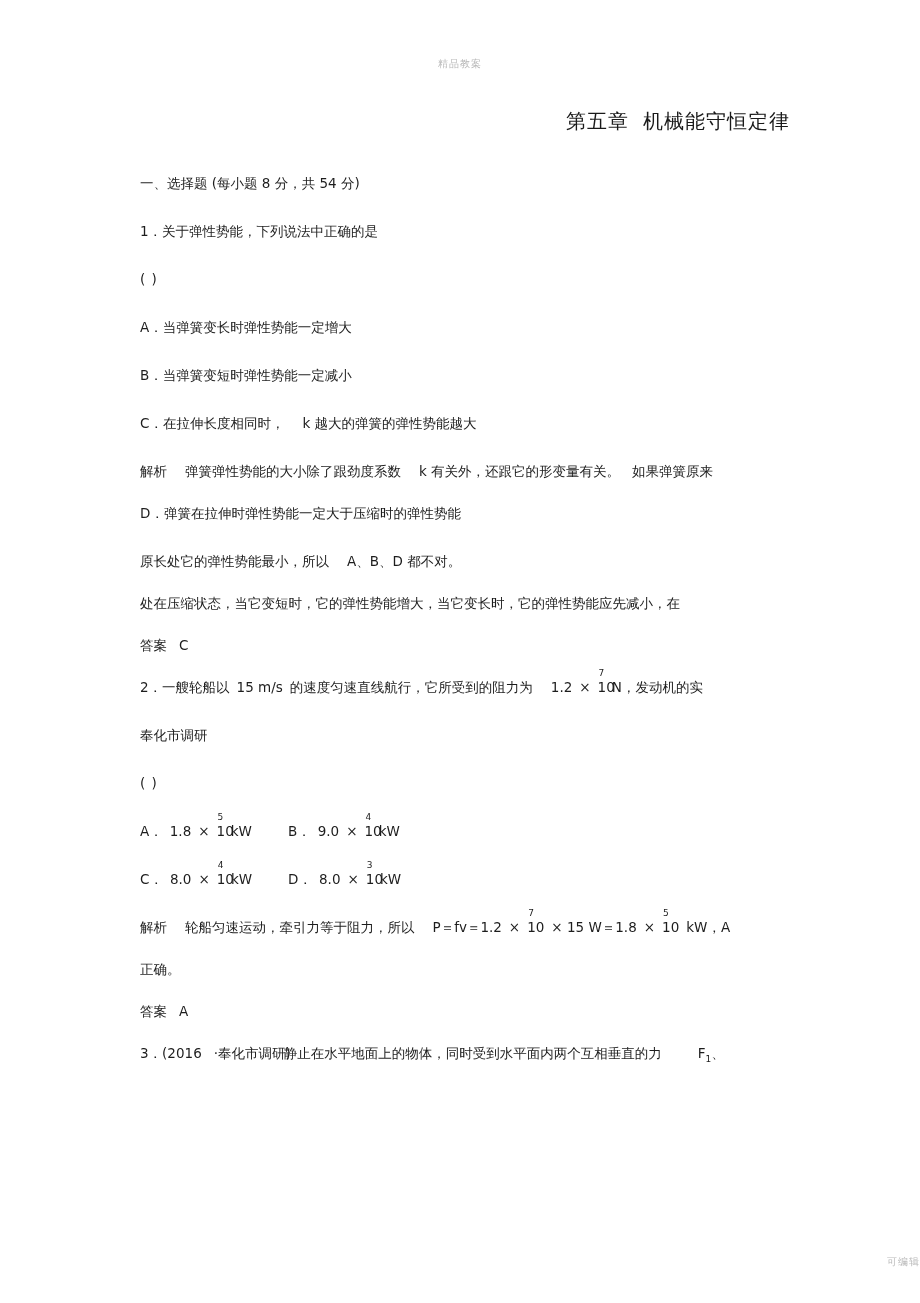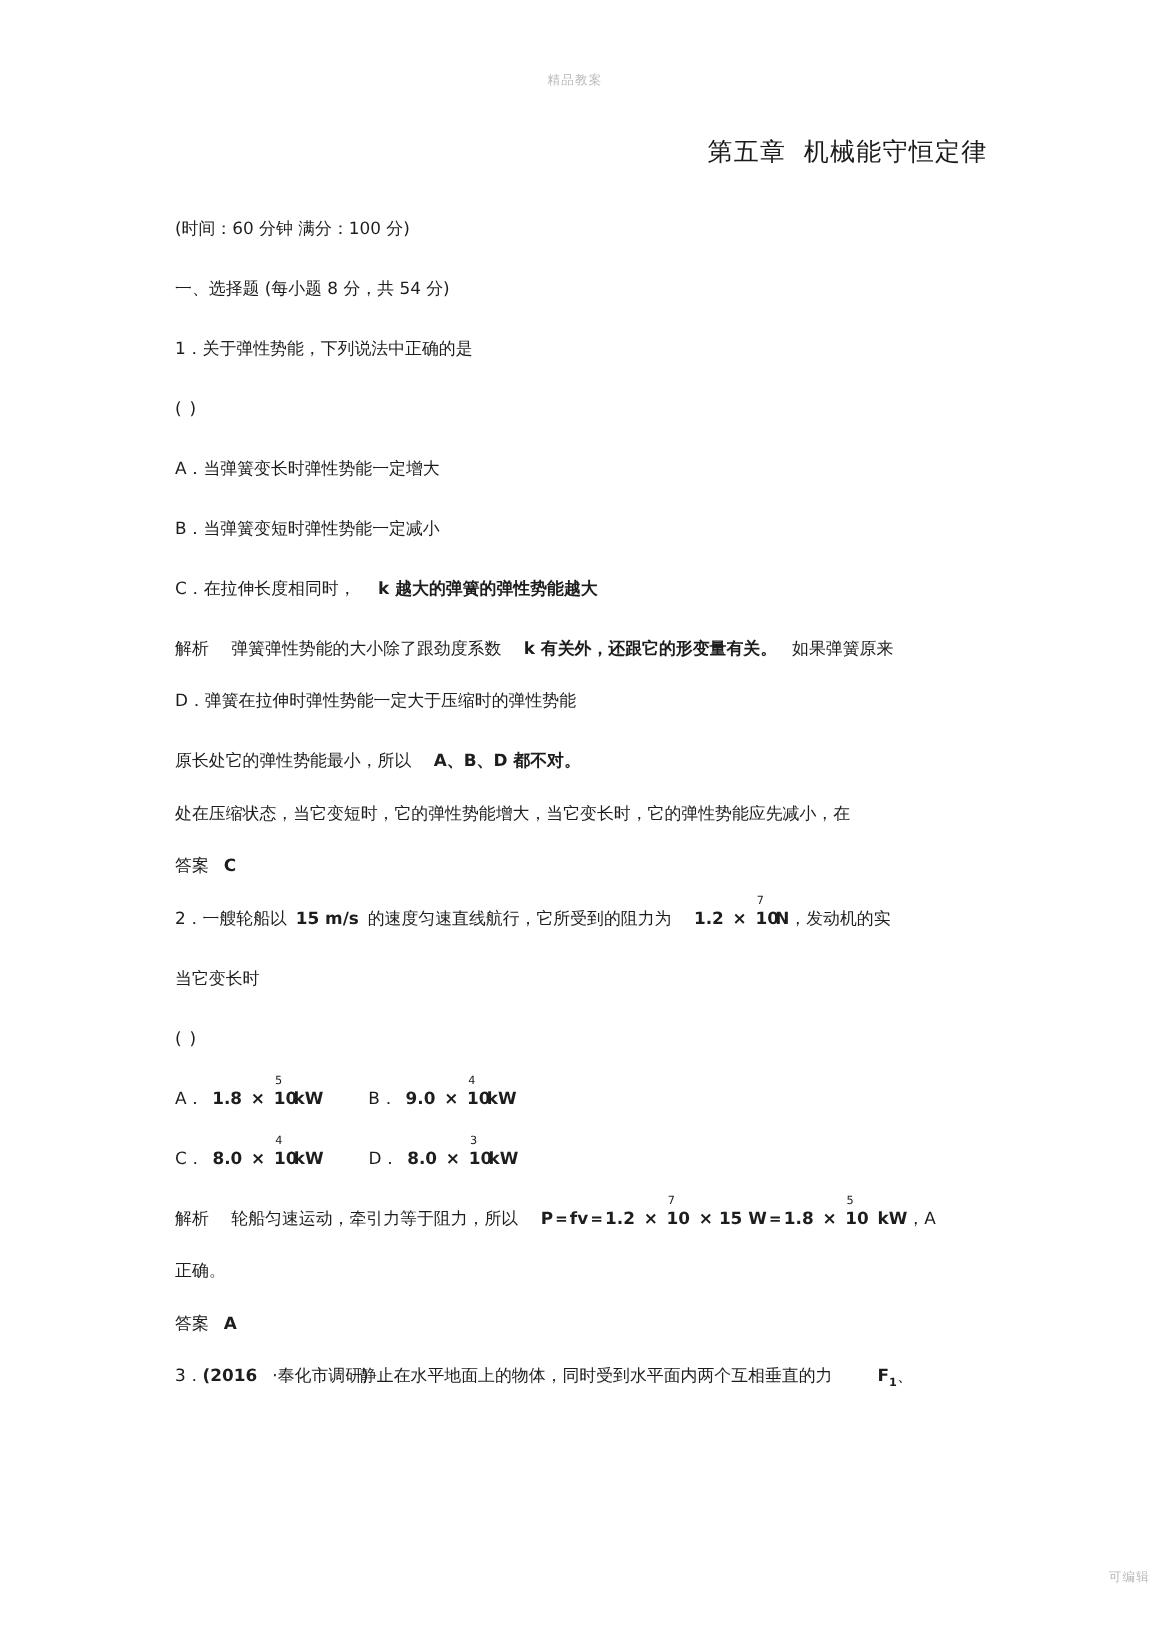--- a/index.html
+++ b/index.html
@@ -59,21 +59,20 @@
     color: #1d1d1d;
     margin: 0 0 28px 0;
     white-space: nowrap;
   }
   .line.tight { margin-bottom: 22px; }
   .sp { display: inline-block; width: 7px; }
   .sp-lg { display: inline-block; width: 18px; }
   .sp-md { display: inline-block; width: 12px; }
   .latin {
     font-family: "DejaVu Sans", "Liberation Sans", sans-serif;
-    font-weight: bold;
   }
   sup {
     font-size: 9px;
     vertical-align: super;
     line-height: 0;
   }
   
   .ovr {
     position: relative;
     display: inline-block;
@@ -106,21 +105,20 @@
 <div class="page">
 
   <div class="watermark top">精品教案</div>
 
   <div class="content">
 
     <h1 class="doc-title">
       <span>第五章</span><span class="gap"></span><span>机械能守恒定律</span>
     </h1>
 
-    <p class="line">(时间：60 分钟    满分：100 分)</p>
 
     <p class="line">一、选择题 (每小题 8 分，共 54 分)</p>
 
     <p class="line">
       <span>1．</span><span>关于弹性势能，下列说法中正确的是</span>
     </p>
 
     <p class="line blank-paren">(    )</p>
 
     <p class="line">A．当弹簧变长时弹性势能一定增大</p>
@@ -144,21 +142,21 @@
     <p class="line tight">处在压缩状态，当它变短时，它的弹性势能增大，当它变长时，它的弹性势能应先减小，在</p>
 
     <p class="line tight">
       <span>答案</span><span class="sp-md"></span><span class="latin">C</span>
     </p>
 
     <p class="line">
       <span>2．</span><span>一艘轮船以</span><span class="sp"></span><span class="latin">15 m/s</span><span class="sp"></span><span>的速度匀速直线航行，它所受到的阻力为</span><span class="sp-lg"></span><span class="latin">1.2</span><span class="sp"></span><span class="latin">×</span><span class="sp"></span><span class="ovr"><span class="latin">10</span><sup>7</sup></span><span class="latin ovr-unit">N</span><span>，发动机的实</span>
     </p>
 
-    <p class="line">当它变长时</p>
+    <p class="line">奉化市调研</p>
 
     <p class="line blank-paren">(    )</p>
 
     <p class="line">
       <span><span>A．</span><span class="sp"></span><span class="latin">1.8</span><span class="sp"></span><span class="latin">×</span><span class="sp"></span><span class="ovr"><span class="latin">10</span><sup>5</sup></span><span class="latin ovr-unit">kW</span></span><span class="sp-lg"></span><span class="sp-lg"></span><span><span>B．</span><span class="sp"></span><span class="latin">9.0</span><span class="sp"></span><span class="latin">×</span><span class="sp"></span><span class="ovr"><span class="latin">10</span><sup>4</sup></span><span class="latin ovr-unit">kW</span></span>
     </p>
 
     <p class="line">
       <span><span>C．</span><span class="sp"></span><span class="latin">8.0</span><span class="sp"></span><span class="latin">×</span><span class="sp"></span><span class="ovr"><span class="latin">10</span><sup>4</sup></span><span class="latin ovr-unit">kW</span></span><span class="sp-lg"></span><span class="sp-lg"></span><span><span>D．</span><span class="sp"></span><span class="latin">8.0</span><span class="sp"></span><span class="latin">×</span><span class="sp"></span><span class="ovr"><span class="latin">10</span><sup>3</sup></span><span class="latin ovr-unit">kW</span></span>
     </p>

